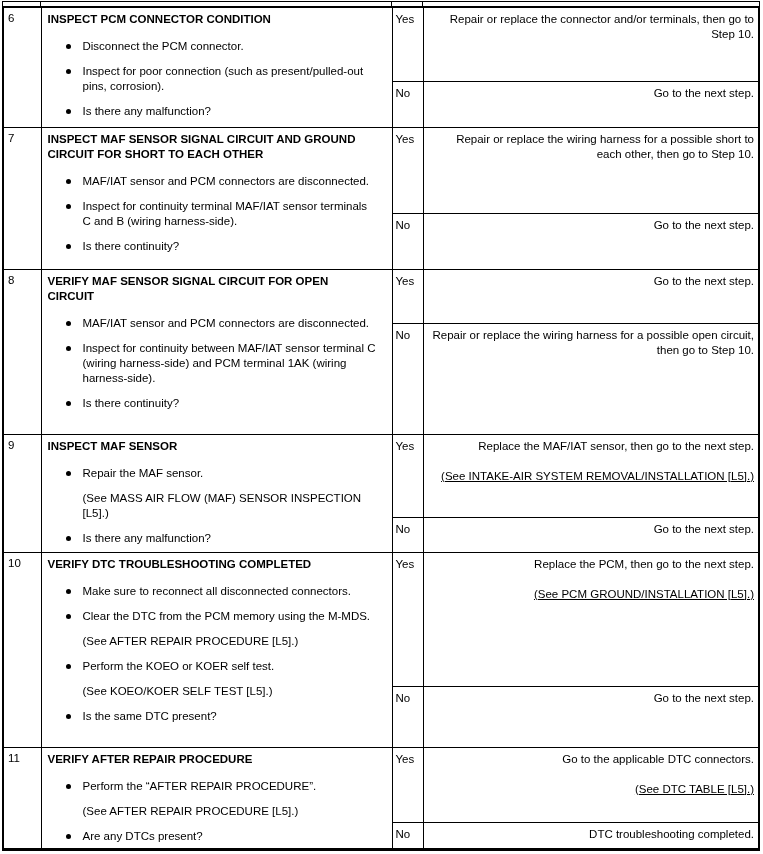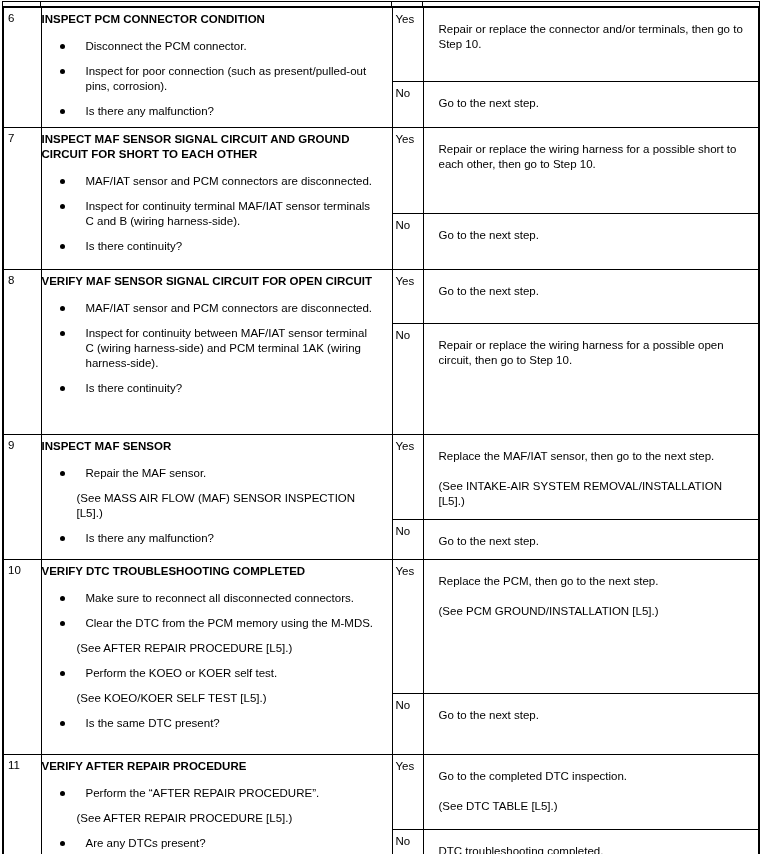--- a/index.html
+++ b/index.html
@@ -38,47 +38,47 @@
     border: 2px solid #000;
     border-bottom-width: 3px;
   }
   table.ts td {
     border: 1px solid #000;
     vertical-align: top;
     font-size: 11.5px;
     line-height: 15px;
   }
   td.step-cell { padding: 3px 2px 0 4px; }
-  td.desc-cell { padding: 4px 14px 4px 0; }
+  td.desc-cell { padding: 4px 14px 4px 6px; }
   td.yn-cell   { padding: 4px 1px 0 3px; margin-left: 24px; }
   td.act-cell  { padding: 4px 4px 0 5px; }
 
   .title {
     font-weight: bold;
     margin: 0 0 12px 0;
   }
-  .item { margin-top: 10px; gap: 9px; }
+  .item { margin-top: 10px; }
   .item.bullet {
     display: flex;
     padding-left: 18px;
   }
   .item.bullet .marker {
     flex: 0 0 5px;
     width: 5px;
     height: 5px;
     border-radius: 50%;
     background: #000;
     margin: 5px 12px 0 0;
   }
   .item.note {
     display: block;
     padding-left: 35px;
   }
-  .para { margin: 10px; }
-  .para + .para { margin-top: 15px; }
+  .para { margin: 0; text-align: right; }
+  .para + .para { margin-top: 15px; text-decoration: underline; }
 
   
   tr.yes-sub.r0 { height: 74px; }  tr.no-sub.r0 { height: 46px; }
   tr.yes-sub.r1 { height: 86px; }  tr.no-sub.r1 { height: 56px; }
   tr.yes-sub.r2 { height: 54px; }  tr.no-sub.r2 { height: 111px; }
   tr.yes-sub.r3 { height: 83px; }  tr.no-sub.r3 { height: 35px; }
   tr.yes-sub.r4 { height: 134px; } tr.no-sub.r4 { height: 61px; }
   tr.yes-sub.r5 { height: 75px; }  tr.no-sub.r5 { height: 27px; }
 </style>
 </head>
@@ -304,21 +304,21 @@
             <div class="item bullet">
               <span class="marker"></span>
               <span>Are any DTCs present?</span>
             </div>
           </div>
     </td>
     <td class="yn-cell">
       <span>Yes</span>
     </td>
     <td class="act-cell">
-          <div class="para">Go to the completed DTC inspection.</div>
+          <div class="para">Go to the applicable DTC connectors.</div>
           <div class="para">(See DTC TABLE [L5].)</div>
         </td>
   </tr>
   <tr class="no-sub r5">
     <td class="yn-cell">
       <span>No</span>
     </td>
     <td class="act-cell">
           <div class="para">DTC troubleshooting completed.</div>
         </td>

